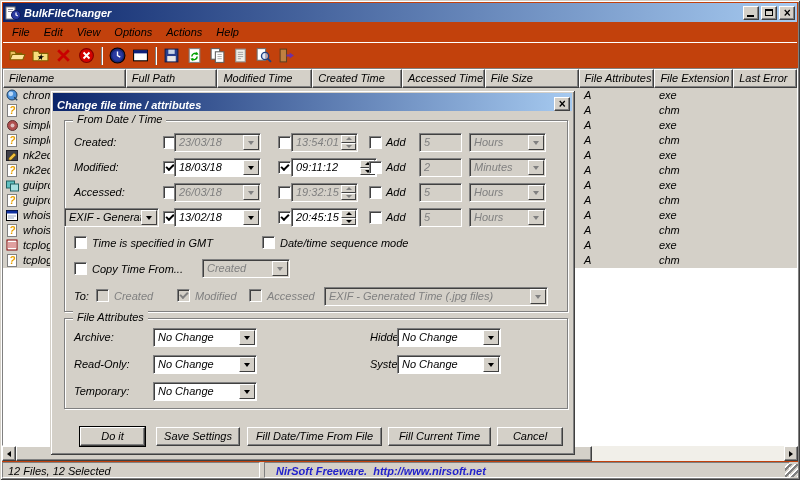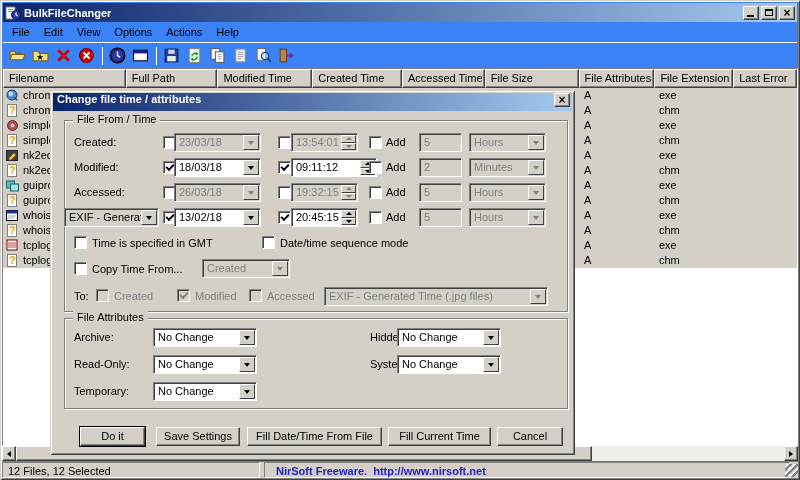--- a/index.html
+++ b/index.html
@@ -1,19 +1,19 @@
 <!DOCTYPE html>
 <html><head>
 <meta charset="utf-8">
 <style>
   html,body{margin:0;padding:0;background:#3A6EA5;}
   *{box-sizing:border-box;}
-  .win{position:relative;width:800px;height:480px;background:#3b82f6;
+  .win{position:relative;width:800px;height:480px;background:#c2410c;
        font-family:"Liberation Sans",sans-serif;font-size:11px;color:#000;overflow:hidden;
-       box-shadow:inset 1px 1px 0 #D4D0C8, inset -1px -1px 0 #404040, inset 2px 2px 0 #fff, inset -2px -2px 0 #808080;}
+       box-shadow:inset 1px 1px 0 #D4D0C8, inset -1px -1px 0 #404040, inset 2px 2px 0 #fff, inset -2px -2px 0 #808080;font-style:italic;}
   
   .titlebar{position:absolute;left:3px;top:3px;right:3px;height:19px;
             background:linear-gradient(to right,#0A246A,#A6CAF0);
             display:flex;align-items:center;padding:0 2px;}
   .titlebar .ticon{width:16px;height:16px;margin-right:3px;flex:0 0 auto;}
   .titlebar .ttext{color:#fff;font-weight:bold;flex:1;white-space:nowrap;overflow:hidden;}
   .winbtns{display:flex;gap:2px;}
   .tbtn{width:16px;height:14px;background:#D4D0C8;position:relative;
         border:1px solid;border-color:#fff #404040 #404040 #fff;box-shadow:inset -1px -1px 0 #808080;}
   .g-min{position:absolute;left:3px;bottom:2px;width:7px;height:2px;background:#000;}
@@ -52,21 +52,21 @@
   .statusbar{position:absolute;left:2px;top:462px;width:796px;height:16px;background:#D4D0C8;}
   .spane{position:absolute;top:0;height:16px;border:1px solid;border-color:#808080 #fff #fff #808080;
          padding:2px 0 0 5px;white-space:pre;overflow:hidden;}
   .brand{color:#2222CC;font-weight:bold;padding-left:11px;}
   .grip{position:absolute;right:0;top:2px;width:13px;height:13px;
         background:repeating-linear-gradient(135deg,transparent 0 2px,#fff 2px 3px,#808080 3px 5px);}
   
   .dialog{position:absolute;left:50px;top:90px;width:525px;height:365px;background:#D4D0C8;z-index:10;
           box-shadow:inset 1px 1px 0 #D4D0C8, inset -1px -1px 0 #404040, inset 2px 2px 0 #fff, inset -2px -2px 0 #808080;}
   .dtitle{position:absolute;left:3px;top:3px;right:3px;height:18px;
-          background:linear-gradient(to right,#0A246A,#A6CAF0);display:flex;align-items:flex-start;padding:0 2px 0 4px;}
+          background:linear-gradient(to right,#0A246A,#A6CAF0);display:flex;align-items:flex-end;padding:0 2px 0 4px;}
   .dtitle .ttext{color:#fff;font-weight:bold;flex:1;}
   .group{position:absolute;border:1px solid #808080;box-shadow:inset 1px 1px 0 #fff,1px 1px 0 #fff;}
   .glabel{position:absolute;top:-8px;left:8px;background:#D4D0C8;padding:0 4px;white-space:nowrap;}
   .lbl{position:absolute;white-space:nowrap;}
   .dis{color:#808080;}
   .cb{position:absolute;width:13px;height:13px;background:#fff;
       border:1px solid;border-color:#808080 #fff #fff #808080;box-shadow:inset 1px 1px 0 #404040;}
   .cb.disabled{background:#D4D0C8;}
   .cb.checked::after{content:"";position:absolute;left:2px;top:2px;width:6px;height:3px;
       border-left:2px solid #000;border-bottom:2px solid #000;transform:rotate(-45deg);}
@@ -353,21 +353,21 @@
 
   <div class="dialog">
     <div class="dtitle">
       <span class="ttext">Change file time / attributes</span>
       <span class="tbtn">
           <span class="g-x">×</span>
         </span>
     </div>
 
     <div class="group" style="left:14px;top:30px;width:504px;height:192px">
-      <span class="glabel">File From / Time</span>
+      <span class="glabel">From Date / Time</span>
     </div>
 
     <span class="lbl" style="left:24px;top:46px">Created:</span>
     <span class="cb" style="left:113px;top:46px"></span>
     <span class="field disabled" style="left:124px;top:43px;width:87px">
       <span class="ftext">23/03/18</span>
       <span class="cbtn">
           <span class="arrD"></span>
         </span>
     </span>

